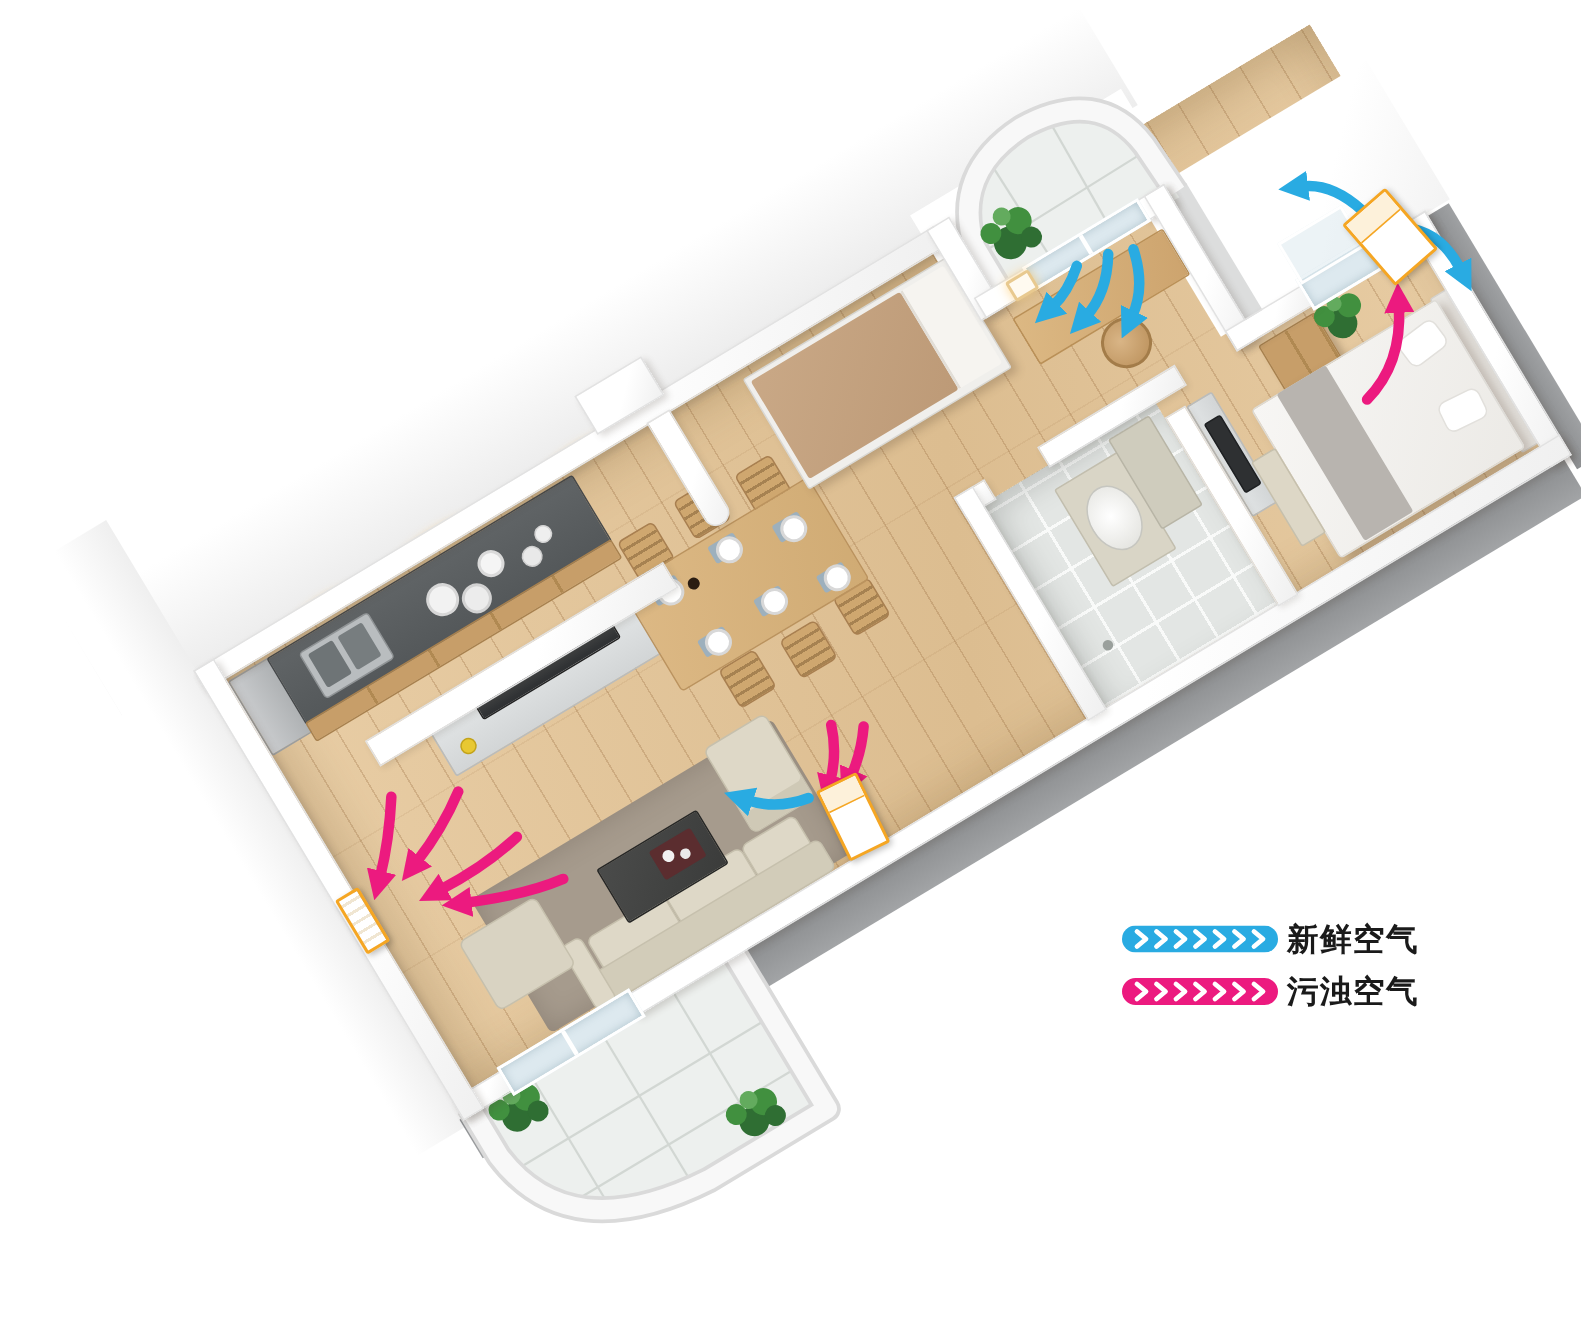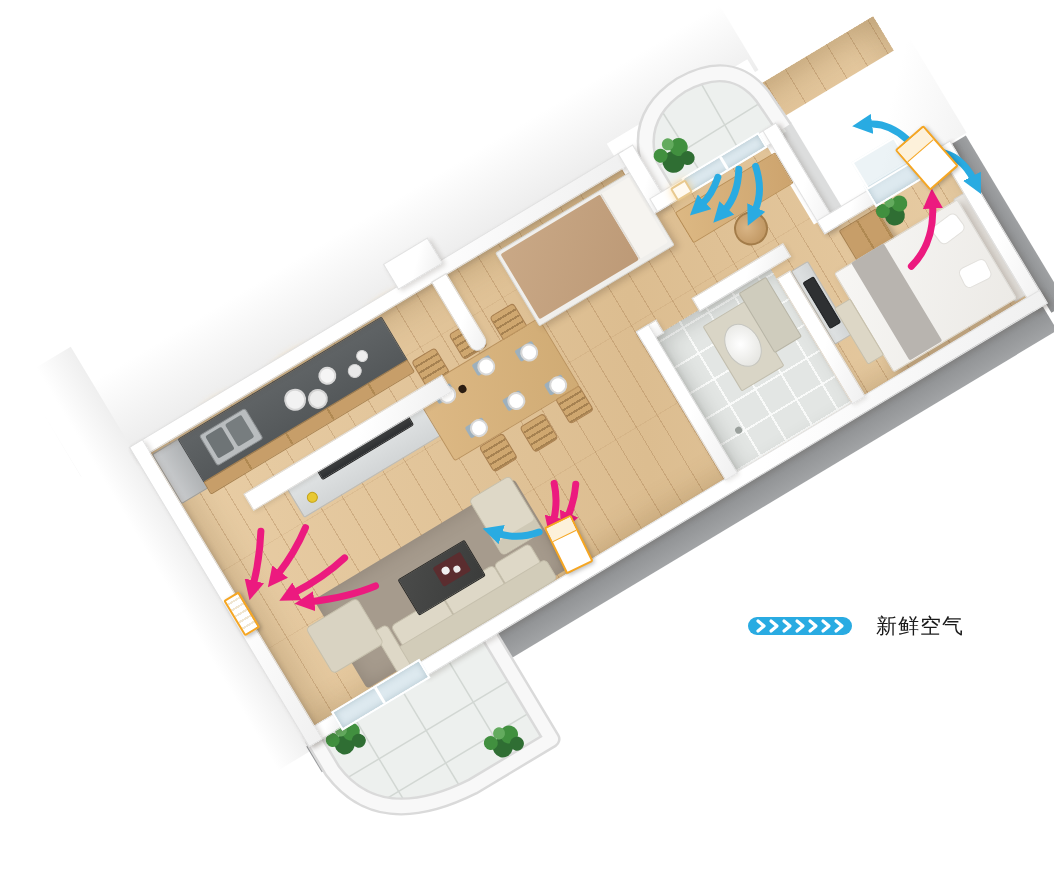--- a/index.html
+++ b/index.html
@@ -36,21 +36,21 @@
         box-shadow:1px 2px 4px rgba(0,0,0,.25);}
   .vent .vface{position:absolute;left:0;top:0;right:0;height:30%;background:#fdf1da;border-bottom:1px solid var(--c-ventOutline);}
   .furn{border-radius:2px;}
   .chair{background:linear-gradient(180deg,var(--c-woodChair),#b98f5c);
          background-image:repeating-linear-gradient(0deg, rgba(90,60,25,.35) 0 2px, transparent 2px 7px);
          background-color:var(--c-woodChair);border-radius:4px;border:1px solid #a87f50;}
   .cushion{background:var(--c-sofa);border:1px solid #c6c0ad;border-radius:5px;}
   
   .legend{position:absolute;left:748px;top:614px;z-index:20;}
   .legend-row{display:flex;align-items:center;height:24px;margin-bottom:11px;}
-  .legend-label{font-size:21px;font-weight:400;color:var(--c-legendText);letter-spacing:1px;margin-left:24px;white-space:nowrap;text-align:right;}
+  .legend-label{font-size:21px;font-weight:700;color:var(--c-legendText);letter-spacing:1px;margin-left:6px;white-space:nowrap;text-align:right;}
   .pill-bg.fresh{fill:var(--c-fresh);} .pill-bg.polluted{fill:var(--c-polluted);}
   .chev{fill:none;stroke:#fff;stroke-width:3.2;stroke-linecap:round;stroke-linejoin:round;}
   
   svg.fx{position:absolute;left:-80px;top:-170px;width:1020px;height:720px;overflow:visible;}
   .arrow{fill:none;stroke-width:7;stroke-linecap:round;}
   .arrow.fresh{stroke:var(--c-fresh);} .arrow.polluted{stroke:var(--c-polluted);}
   .mk-fresh{fill:var(--c-fresh);} .mk-polluted{fill:var(--c-polluted);}
   .parapet-outer{fill:none;stroke:#dadada;stroke-width:18;stroke-linejoin:round;}
   .parapet-inner{fill:none;stroke:#f8f8f8;stroke-width:13;stroke-linejoin:round;}
   .balcony-floor{fill:var(--c-tile);}
@@ -270,13 +270,26 @@
       <polyline class="chev" points="10,4 16,9 10,14"></polyline>
         <polyline class="chev" points="23,4 29,9 23,14"></polyline>
       <polyline class="chev" points="36,4 42,9 36,14"></polyline>
         <polyline class="chev" points="49,4 55,9 49,14"></polyline>
       <polyline class="chev" points="62,4 68,9 62,14"></polyline>
         <polyline class="chev" points="75,4 81,9 75,14"></polyline>
       <polyline class="chev" points="88,4 94,9 88,14"></polyline>
     </svg>
     <span class="legend-label">新鲜空气</span>
   </div>
+  <div class="legend-row">
+    <svg width="104" height="18">
+      <rect class="pill-bg polluted" x="0" y="0" width="104" height="18" rx="9"></rect>
+      <polyline class="chev" points="10,4 16,9 10,14"></polyline>
+        <polyline class="chev" points="23,4 29,9 23,14"></polyline>
+      <polyline class="chev" points="36,4 42,9 36,14"></polyline>
+        <polyline class="chev" points="49,4 55,9 49,14"></polyline>
+      <polyline class="chev" points="62,4 68,9 62,14"></polyline>
+        <polyline class="chev" points="75,4 81,9 75,14"></polyline>
+      <polyline class="chev" points="88,4 94,9 88,14"></polyline>
+    </svg>
+    <span class="legend-label">污浊空气</span>
+  </div>
 </div>
 
 </body></html>

